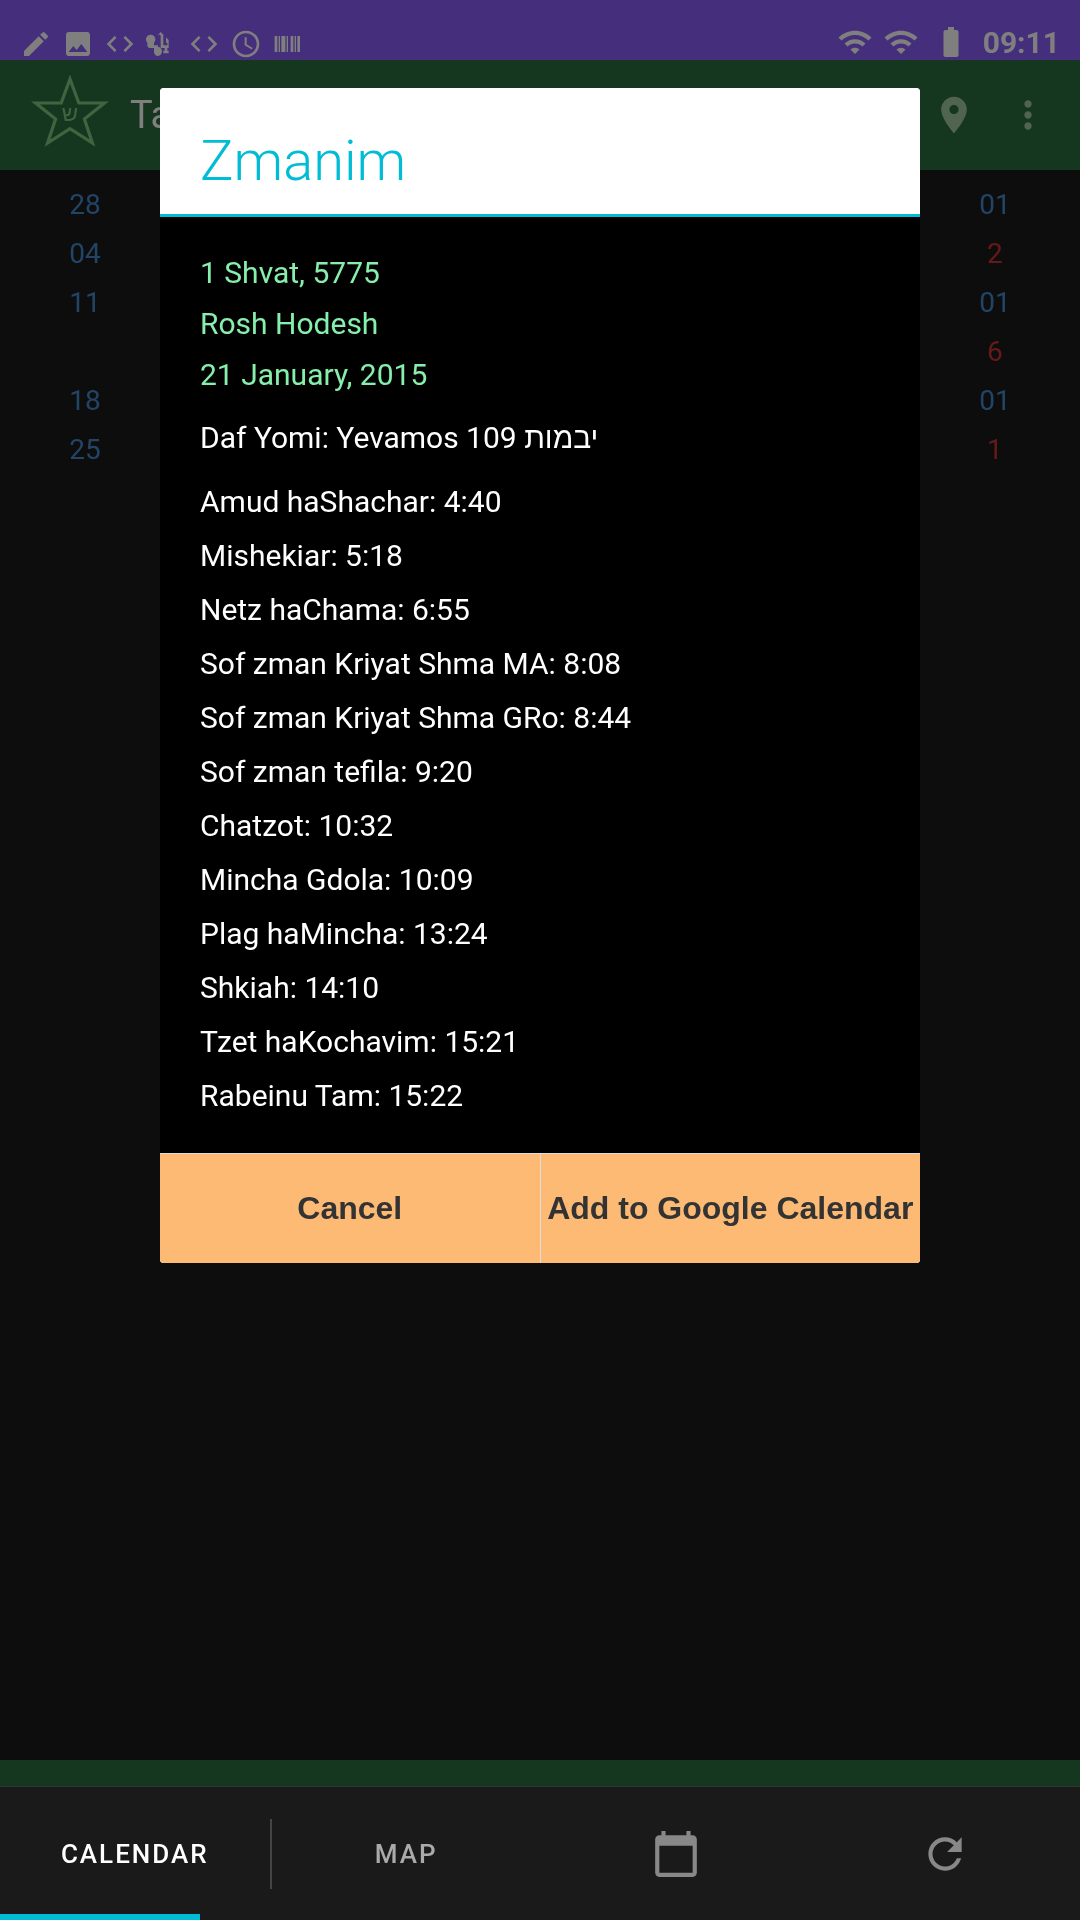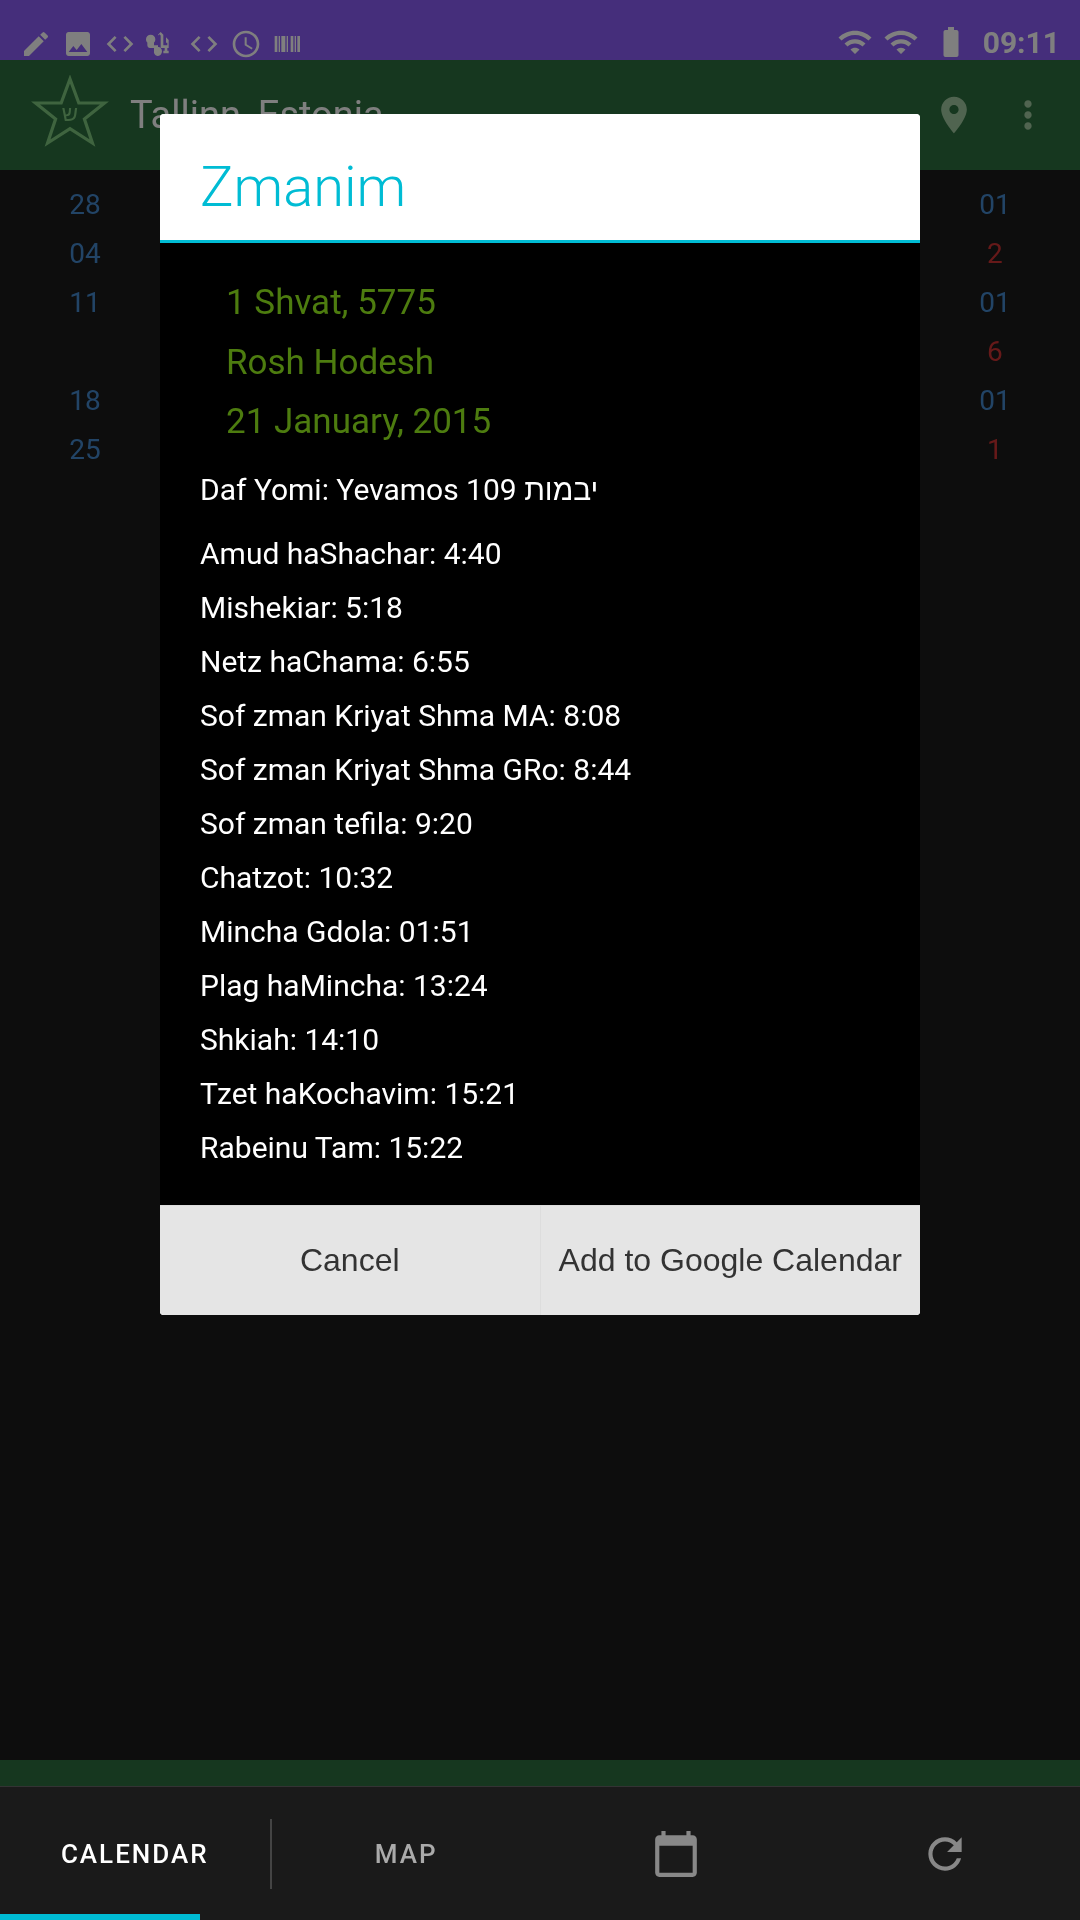--- a/index.html
+++ b/index.html
@@ -100,21 +100,21 @@
     .dialog-overlay {
       position: absolute;
       top: 0;
       left: 0;
       width: 100%;
       height: 100%;
       background: rgba(0,0,0,0.5);
       display: flex;
       align-items: flex-start;
       justify-content: center;
-      padding-top: 114px;
+      padding-top: 88px;
     }
 
     .dialog {
       width: 760px;
       background: #fff;
       border-radius: 4px;
       overflow: hidden;
       display: flex;
       flex-direction: column;
     }
@@ -131,25 +131,24 @@
       font-weight: 300;
     }
 
     .dialog-body {
       background: #000;
       padding: 30px 40px;
       flex: 1;
     }
 
     .dialog-date {
-      color: #4d7c0f;
-      font-size: 35px;
+      color: #86efac;
+      font-size: 30px;
       line-height: 1.7;
       margin-bottom: 20px;
-      margin-left: 26px;
     }
 
     .dialog-daf {
       color: #fff;
       font-size: 30px;
       margin-bottom: 20px;
     }
 
     .dialog-torah {
       color: #fff;
@@ -171,23 +170,23 @@
     }
 
     .dialog-btn {
       flex: 1;
       display: flex;
       align-items: center;
       justify-content: center;
       font-size: 32px;
       color: #333;
       cursor: pointer;
-      background: #e5e5e5;
+      background: #fdba74;
       border: none;
-      font-weight: 400;
+      font-weight: 700;
     }
 
     .dialog-btn:first-child {
       border-right: 1px solid #ddd;
     }
 
     
     .bottom-nav {
       position: absolute;
       bottom: 0;
@@ -376,21 +375,21 @@
 
 
       <div class="dialog-times">
         <div>Amud haShachar: 4:40</div>
         <div>Mishekiar: 5:18</div>
         <div>Netz haChama: 6:55</div>
         <div>Sof zman Kriyat Shma MA: 8:08</div>
         <div>Sof zman Kriyat Shma GRo: 8:44</div>
         <div>Sof zman tefila: 9:20</div>
         <div>Chatzot: 10:32</div>
-        <div>Mincha Gdola: 01:51</div>
+        <div>Mincha Gdola: 10:09</div>
         <div>Plag haMincha: 13:24</div>
         <div>Shkiah: 14:10</div>
         <div>Tzet haKochavim: 15:21</div>
         <div>Rabeinu Tam: 15:22</div>
       </div>
     </div>
 
     <div class="dialog-footer">
       <button class="dialog-btn">Cancel</button>
       <button class="dialog-btn">Add to Google Calendar</button>

